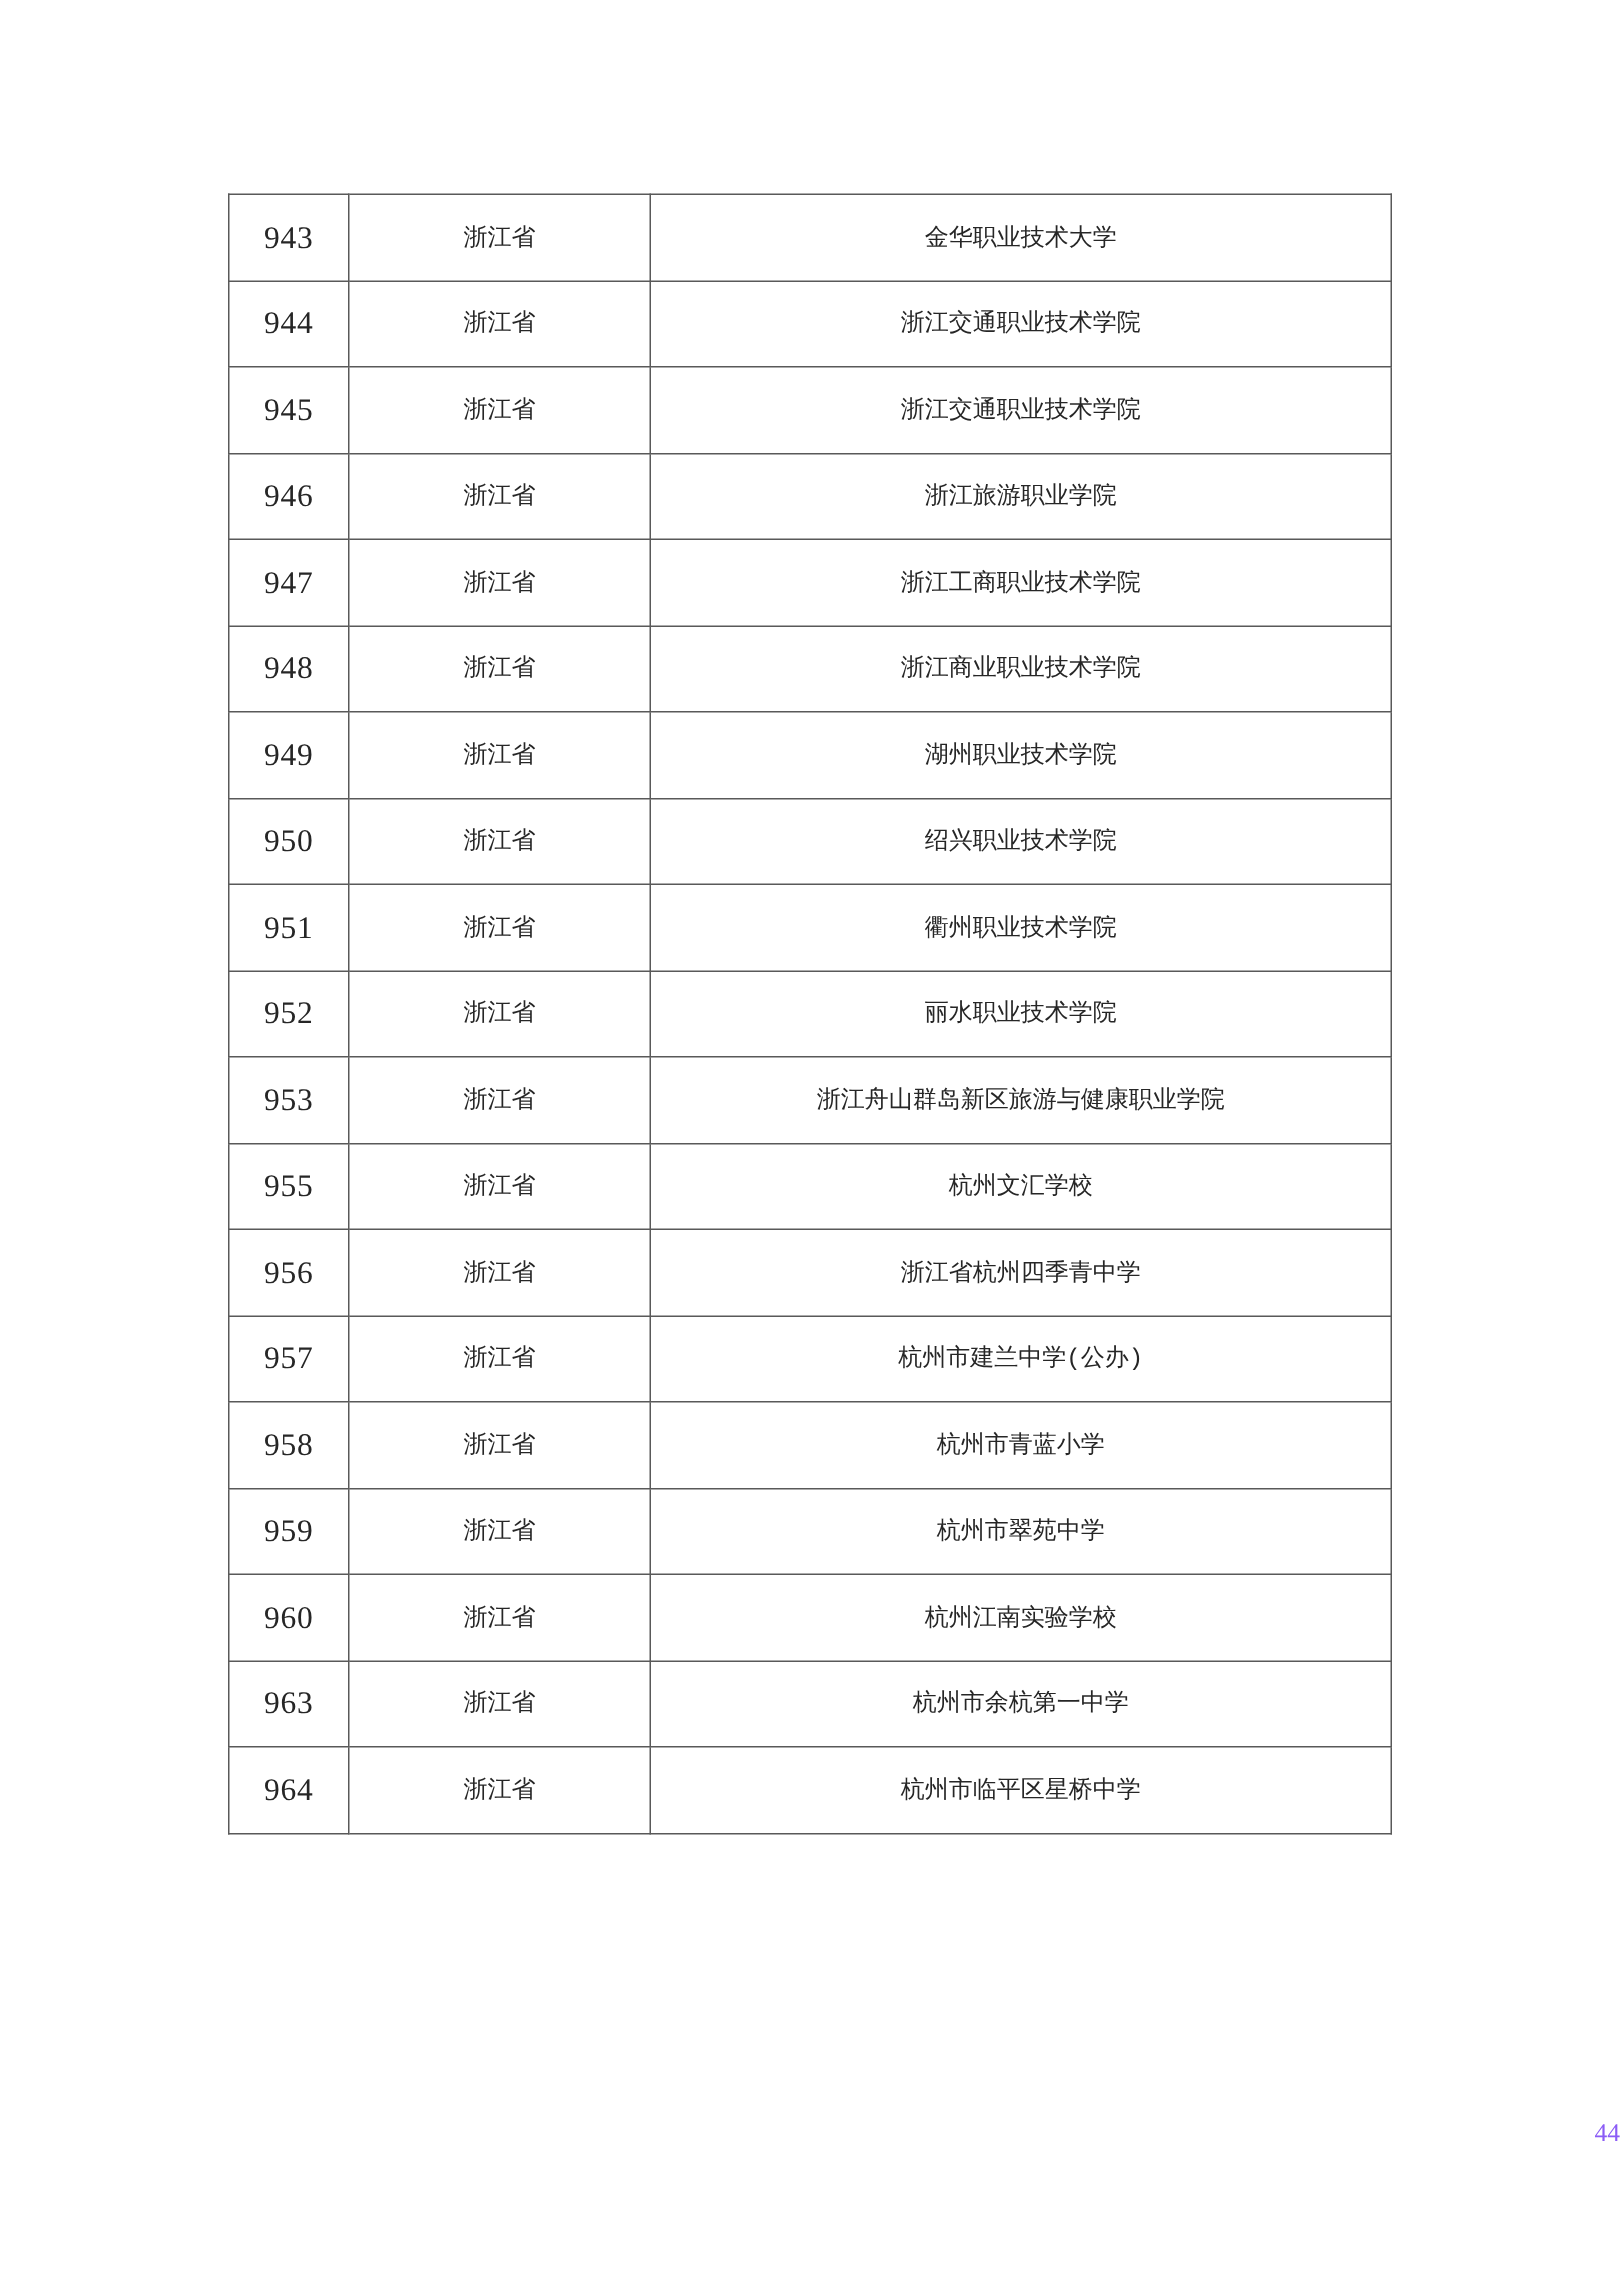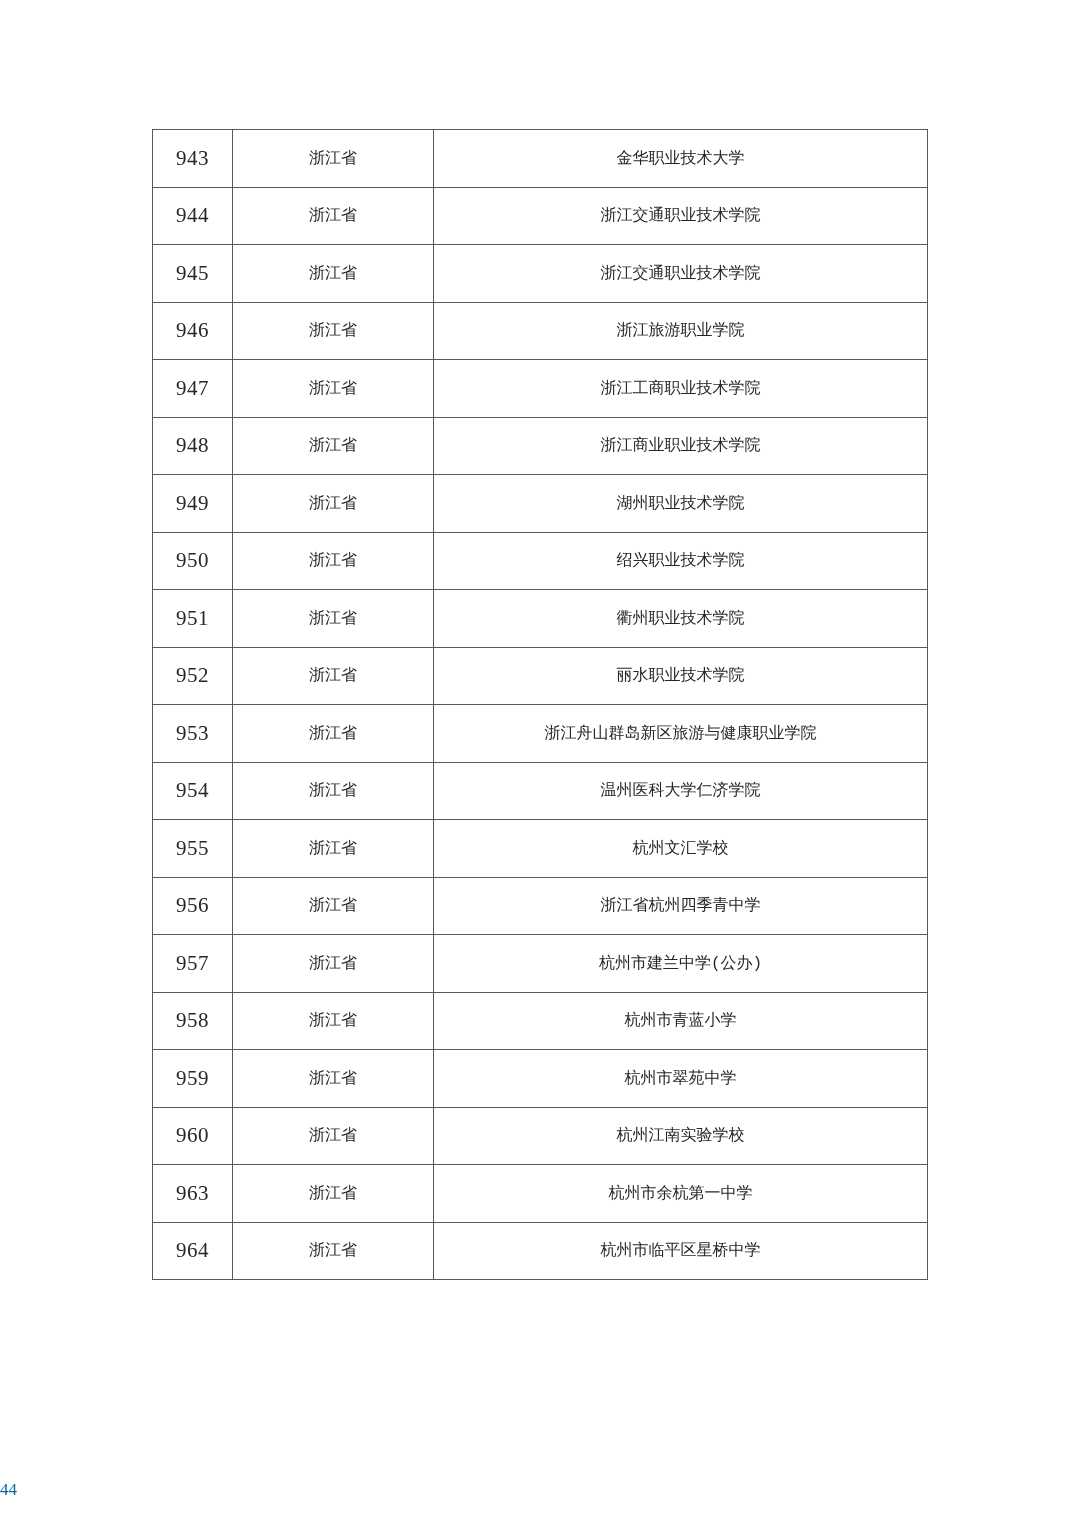--- a/index.html
+++ b/index.html
@@ -43,26 +43,26 @@
     font-size: 21px;
     letter-spacing: 0.5px;
   }
   td.col-province, td.col-school {
     font-family: Liberation Mono, monospace;
     font-size: 16px;
   }
   .pageno {
     position: absolute;
     left: 0;
-    top: 1480px;
+    top: 1412px;
     width: 100%;
-    text-align: left;
+    text-align: right;
     font-family: "Liberation Serif", "DejaVu Serif", serif;
     font-size: 17px;
-    color: #0369a1;
+    color: #8b5cf6;
   }
 </style>
 </head>
 <body>
 
 <div class="page">
 
   <table class="roster">
     <colgroup>
       <col style="width:80px">
@@ -119,25 +119,20 @@
           <td class="col-no">952</td>
           <td class="col-province">浙江省</td>
           <td class="col-school">丽水职业技术学院</td>
         </tr>
         <tr>
           <td class="col-no">953</td>
           <td class="col-province">浙江省</td>
           <td class="col-school">浙江舟山群岛新区旅游与健康职业学院</td>
         </tr>
         <tr>
-          <td class="col-no">954</td>
-          <td class="col-province">浙江省</td>
-          <td class="col-school">温州医科大学仁济学院</td>
-        </tr>
-        <tr>
           <td class="col-no">955</td>
           <td class="col-province">浙江省</td>
           <td class="col-school">杭州文汇学校</td>
         </tr>
         <tr>
           <td class="col-no">956</td>
           <td class="col-province">浙江省</td>
           <td class="col-school">浙江省杭州四季青中学</td>
         </tr>
         <tr>

